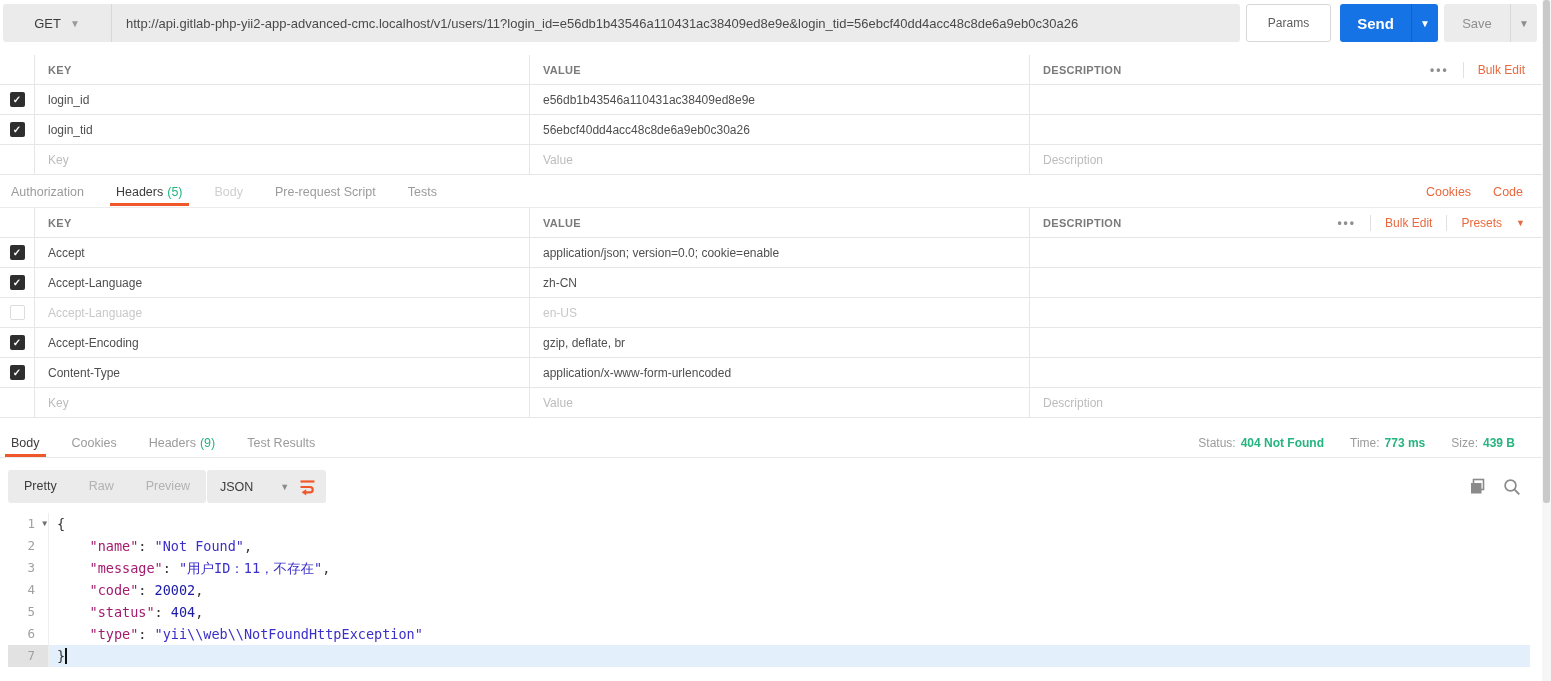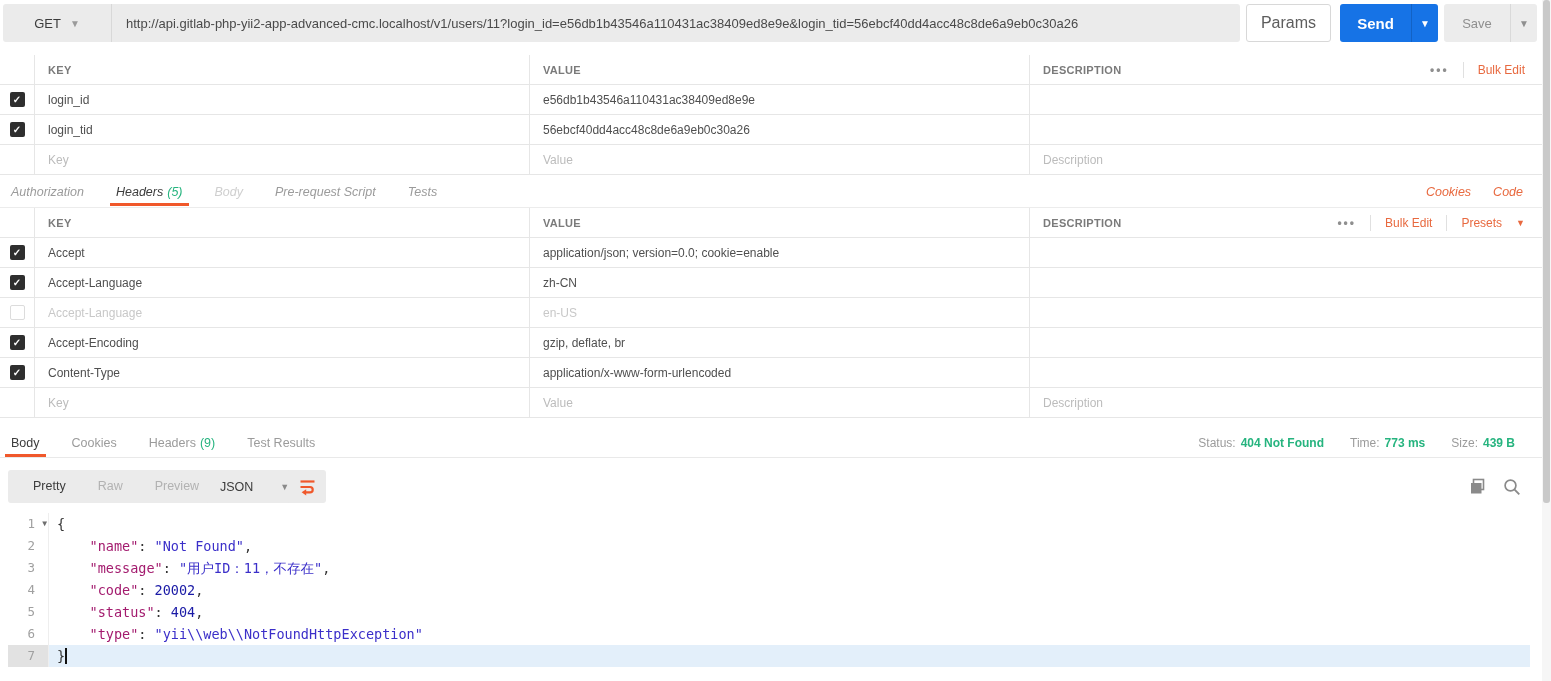--- a/index.html
+++ b/index.html
@@ -5,21 +5,21 @@
   * { margin:0; padding:0; box-sizing:border-box; }
   html,body { width:1551px; height:681px; background:#fff; font-family:"Liberation Sans", sans-serif; overflow:hidden; }
   body { position:relative; font-size:12px; color:#4a4a4a; }
 
   
   .topbar { position:absolute; top:0; left:0; width:1551px; height:47px; background:#fff; }
   .url-bar { position:absolute; left:3px; top:4px; width:1237px; height:38px; background:#ebebeb; border-radius:3px; display:flex; align-items:stretch; }
   .method { width:109px; border-right:1px solid #d8d8d8; display:flex; align-items:center; justify-content:center; gap:9px; font-size:13px; color:#3c3c3c; cursor:pointer; }
   .method .caret { color:#9a9a9a; font-size:10px; }
   .url-text { flex:1; display:flex; align-items:center; padding:0 14px; font-size:13px; color:#4a4a4a; white-space:nowrap; overflow:hidden; }
-  .params-btn { position:absolute; left:1246px; top:4px; width:85px; height:38px; background:#fff; border:1px solid #d8d8d8; border-radius:3px; color:#5d5d5d; font-size:16px; display:flex; align-items:center; justify-content:center; cursor:pointer; }
+  .params-btn { position:absolute; left:1246px; top:4px; width:85px; height:38px; background:#fff; border:1px solid #d8d8d8; border-radius:3px; color:#5d5d5d; font-size:12px; display:flex; align-items:center; justify-content:center; cursor:pointer; }
   .btn-group { position:absolute; top:4px; height:38px; display:flex; border-radius:3px; overflow:hidden; }
   .send-group { left:1340px; }
   .send-main { width:71px; background:#1673e6; color:#fff; font-weight:bold; font-size:15px; display:flex; align-items:center; justify-content:center; cursor:pointer; }
   .send-caret { width:27px; background:#1673e6; border-left:1px solid rgba(0,0,0,0.14); color:#fff; font-size:10px; display:flex; align-items:center; justify-content:center; cursor:pointer; }
   .save-group { left:1444px; }
   .save-main { width:66px; background:#ececec; color:#8f8f8f; font-size:13px; display:flex; align-items:center; justify-content:center; cursor:pointer; }
   .save-caret { width:27px; background:#ececec; border-left:1px solid #d9d9d9; color:#8f8f8f; font-size:10px; display:flex; align-items:center; justify-content:center; cursor:pointer; }
 
   
   .kv-table { position:absolute; left:0; width:1551px; }
@@ -40,39 +40,39 @@
   .more-dots { color:#8f8f8f; font-size:12px; letter-spacing:2px; cursor:pointer; padding:0 14px; }
   .hsep { width:1px; height:16px; background:#e0e0e0; }
   .tbl-link { color:#e8693f; font-size:12px; font-weight:normal; cursor:pointer; padding:0 14px; letter-spacing:0; }
   .presets { display:flex; align-items:center; gap:14px; padding-right:26px; }
   .presets .caret { font-size:9px; }
   .checkbox { width:15px; height:15px; border-radius:2px; background:#2e2e2e; color:#fff; font-size:10px; line-height:15px; text-align:center; cursor:pointer; font-weight:bold; }
   .checkbox.empty { background:#fff; border:1px solid #dcdcdc; }
 
   
   .tabbar { position:absolute; left:0; width:1551px; display:flex; align-items:stretch; }
-  .req-tabs-pos { top:177px; height:29px;font-style:italic; }
+  .req-tabs-pos { top:177px; height:29px; }
   .resp-tabs-pos { top:428px; height:30px; border-bottom:1px solid #e9e9e9; }
   .tab { display:flex; align-items:center; gap:4px; font-size:12.5px; color:#9b9b9b; padding:0 3px; margin-left:8px; margin-right:18px; cursor:pointer; position:relative; }
   .tab .cnt { color:#26b47f; }
   .tab.active { color:#3c3c3c; }
   .tab.active::after { content:""; position:absolute; left:-3px; right:-3px; bottom:0; height:3px; background:#f0582b; }
   .tab.muted { color:#cfcfcf; }
   .tab-links { margin-left:auto; display:flex; align-items:center; gap:22px; padding-right:28px; }
   .tab-links span { color:#e8693f; font-size:12.5px; cursor:pointer; }
   .resp-meta { margin-left:auto; display:flex; align-items:center; gap:26px; padding-right:36px; font-size:12px; }
   .resp-meta .lbl { color:#9b9b9b; }
   .resp-meta .val { color:#26b47f; font-weight:bold; }
   .meta-item { display:flex; gap:5px; align-items:center; }
 
   
   .resp-toolbar { position:absolute; top:470px; left:0; width:1551px; height:34px; }
   .mode-group { position:absolute; left:8px; top:0; height:33px; background:#ebebeb; border-radius:3px; display:flex; align-items:center; }
   .mode { padding:0 16px; font-size:12.5px; color:#b2b2b2; cursor:pointer; line-height:33px; }
-  .mode.active { color:#3c3c3c;margin-left:9px; }
+  .mode.active { color:#3c3c3c; }
   .fmt-select { position:absolute; left:207px; top:0; height:33px; background:#ebebeb; border-radius:3px; display:flex; align-items:center; gap:27px; padding:0 13px; font-size:12.5px; color:#3c3c3c; cursor:pointer; }
   .fmt-select .caret { color:#8a8a8a; font-size:9px; }
   .wrap-btn { position:absolute; left:288px; top:0; width:38px; height:33px; background:#ebebeb; border-radius:3px; display:flex; align-items:center; justify-content:center; cursor:pointer; }
   .tool-icons { position:absolute; right:30px; top:0; height:33px; display:flex; align-items:center; gap:16px; }
   .tool-icons svg { cursor:pointer; display:block; }
 
   
   .editor { position:absolute; top:508px; left:8px; width:1522px; height:170px; font-family:"DejaVu Sans Mono", monospace; font-size:13.5px; padding-top:5px; }
   .code-line { display:flex; height:22px; line-height:22px; }
   .ln { width:40px; text-align:right; padding-right:13px; color:#a0a0a0; flex:none; position:relative; font-size:12.5px; }

